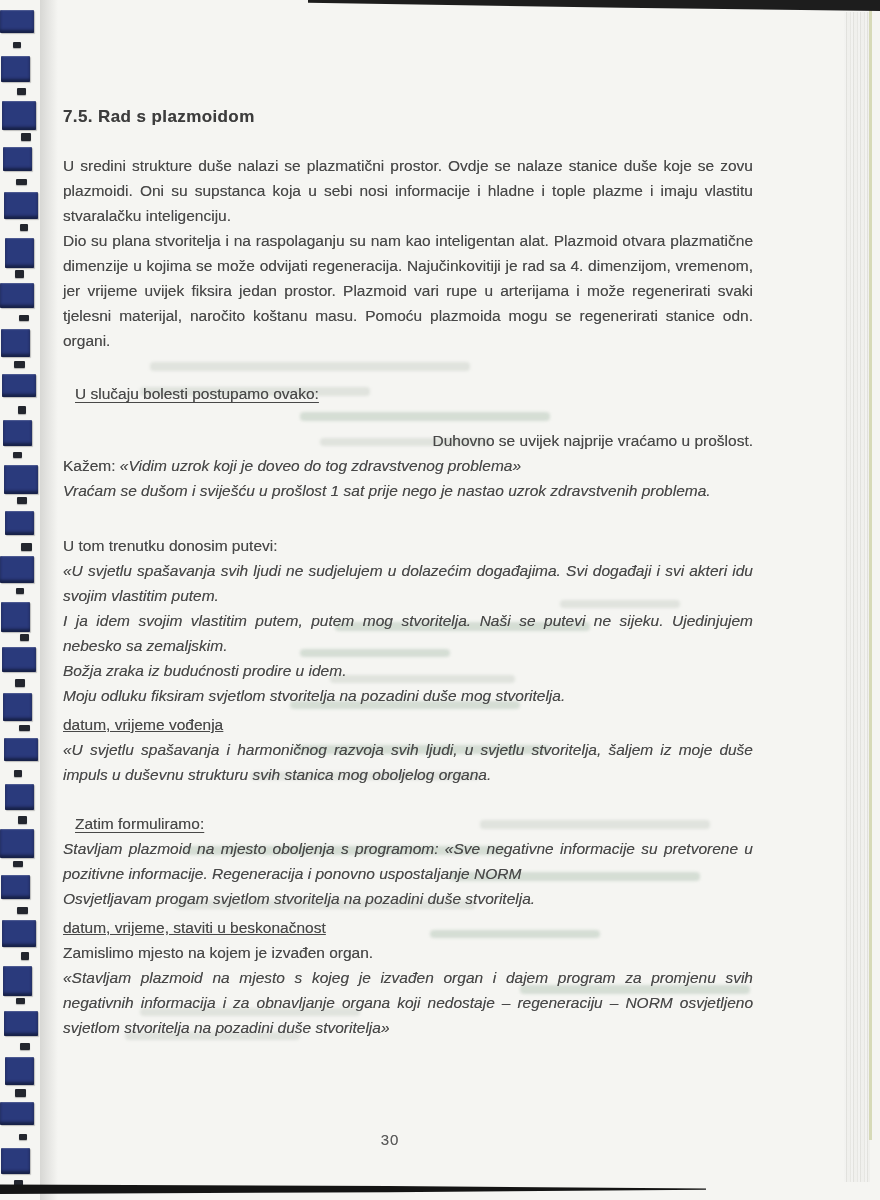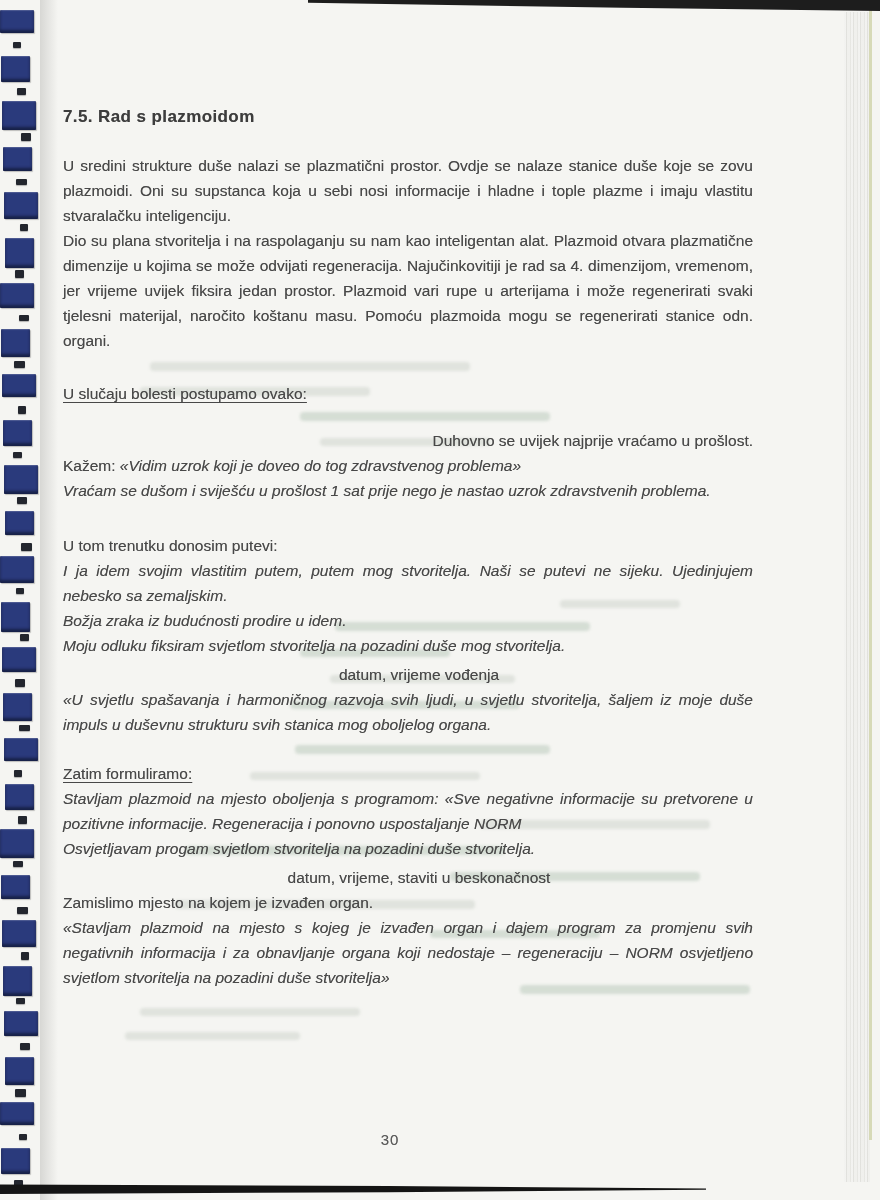--- a/index.html
+++ b/index.html
@@ -49,25 +49,25 @@
   }
   .smudge.g{background:rgba(130,160,135,.28);}
   
   .content{
     position:absolute;left:63px;top:104px;width:690px;
     font-size:15.5px;line-height:25px;color:#484848;
     text-shadow:0 0 .5px rgba(70,70,70,.55);
   }
   .blk{margin:0;}
   .heading{font-weight:bold;font-size:17px;letter-spacing:.4px;color:#3d3d3d;}
-  .underline{text-decoration:underline;text-underline-offset:3px;}
+  .underline{text-decoration:underline;text-underline-offset:3px;margin-left:12px;}
   .italic{font-style:italic;}
   .it{font-style:italic;}
   .justify{text-align:justify;}
-  .right{text-align:center;margin-right:-22px;}
+  .right{text-align:left;margin-right:-22px;text-decoration:underline;}
   .sp-a{margin-top:24px;}
   .sp-b{margin-top:28px;}
   .sp-c{margin-top:22px;text-align:right;}
   .sp-d{margin-top:4px;}
   .sp-e{margin-top:30px;}
   .pagenum{
     position:absolute;top:1131px;left:330px;width:120px;text-align:center;
     font-size:15px;color:#5a5a5a;letter-spacing:1px;
     text-shadow:0 0 .5px rgba(90,90,90,.5);
   }
@@ -101,20 +101,21 @@
 
   <div class="content" id="content">
       <p class="blk heading">7.5. Rad s plazmoidom</p>
       <p class="blk normal justify sp-a">U sredini strukture duše nalazi se plazmatični prostor. Ovdje se nalaze stanice duše koje se zovu plazmoidi. Oni su supstanca koja u sebi nosi informacije i hladne i tople plazme i imaju vlastitu stvaralačku inteligenciju.</p>
       <p class="blk normal justify">Dio su plana stvoritelja i na raspolaganju su nam kao inteligentan alat. Plazmoid otvara plazmatične dimenzije u kojima se može odvijati regeneracija. Najučinkovitiji je rad sa 4. dimenzijom, vremenom, jer vrijeme uvijek fiksira jedan prostor. Plazmoid vari rupe u arterijama i može regenerirati svaki tjelesni materijal, naročito koštanu masu. Pomoću plazmoida mogu se regenerirati stanice odn. organi.</p>
       <p class="blk underline sp-b">U slučaju bolesti postupamo ovako:</p>
       <p class="blk normal sp-c">Duhovno se uvijek najprije vraćamo u prošlost.</p>
       <p class="blk normal"><span>Kažem: </span><span class="it">«Vidim uzrok koji je doveo do tog zdravstvenog problema»</span></p>
       <p class="blk italic justify">Vraćam se dušom i sviješću u prošlost 1 sat prije nego je nastao uzrok zdravstvenih problema.</p>
       <p class="blk normal sp-e">U tom trenutku donosim putevi:</p>
+      <p class="blk italic justify">«U svjetlu spašavanja svih ljudi ne sudjelujem u dolazećim događajima. Svi događaji i svi akteri idu svojim vlastitim putem.</p>
       <p class="blk italic justify">I ja idem svojim vlastitim putem, putem mog stvoritelja. Naši se putevi ne sijeku. Ujedinjujem nebesko sa zemaljskim.</p>
       <p class="blk italic">Božja zraka iz budućnosti prodire u idem.</p>
       <p class="blk italic">Moju odluku fiksiram svjetlom stvoritelja na pozadini duše mog stvoritelja.</p>
       <p class="blk right sp-d">datum, vrijeme vođenja</p>
       <p class="blk italic justify">«U svjetlu spašavanja i harmoničnog razvoja svih ljudi, u svjetlu stvoritelja, šaljem iz moje duše impuls u duševnu strukturu svih stanica mog oboljelog organa.</p>
       <p class="blk underline sp-a">Zatim formuliramo:</p>
       <p class="blk italic justify">Stavljam plazmoid na mjesto oboljenja s programom: «Sve negativne informacije su pretvorene u pozitivne informacije. Regeneracija i ponovno uspostaljanje NORM</p>
       <p class="blk italic">Osvjetljavam progam svjetlom stvoritelja na pozadini duše stvoritelja.</p>
       <p class="blk right sp-d">datum, vrijeme, staviti u beskonačnost</p>
       <p class="blk normal">Zamislimo mjesto na kojem je izvađen organ.</p>

